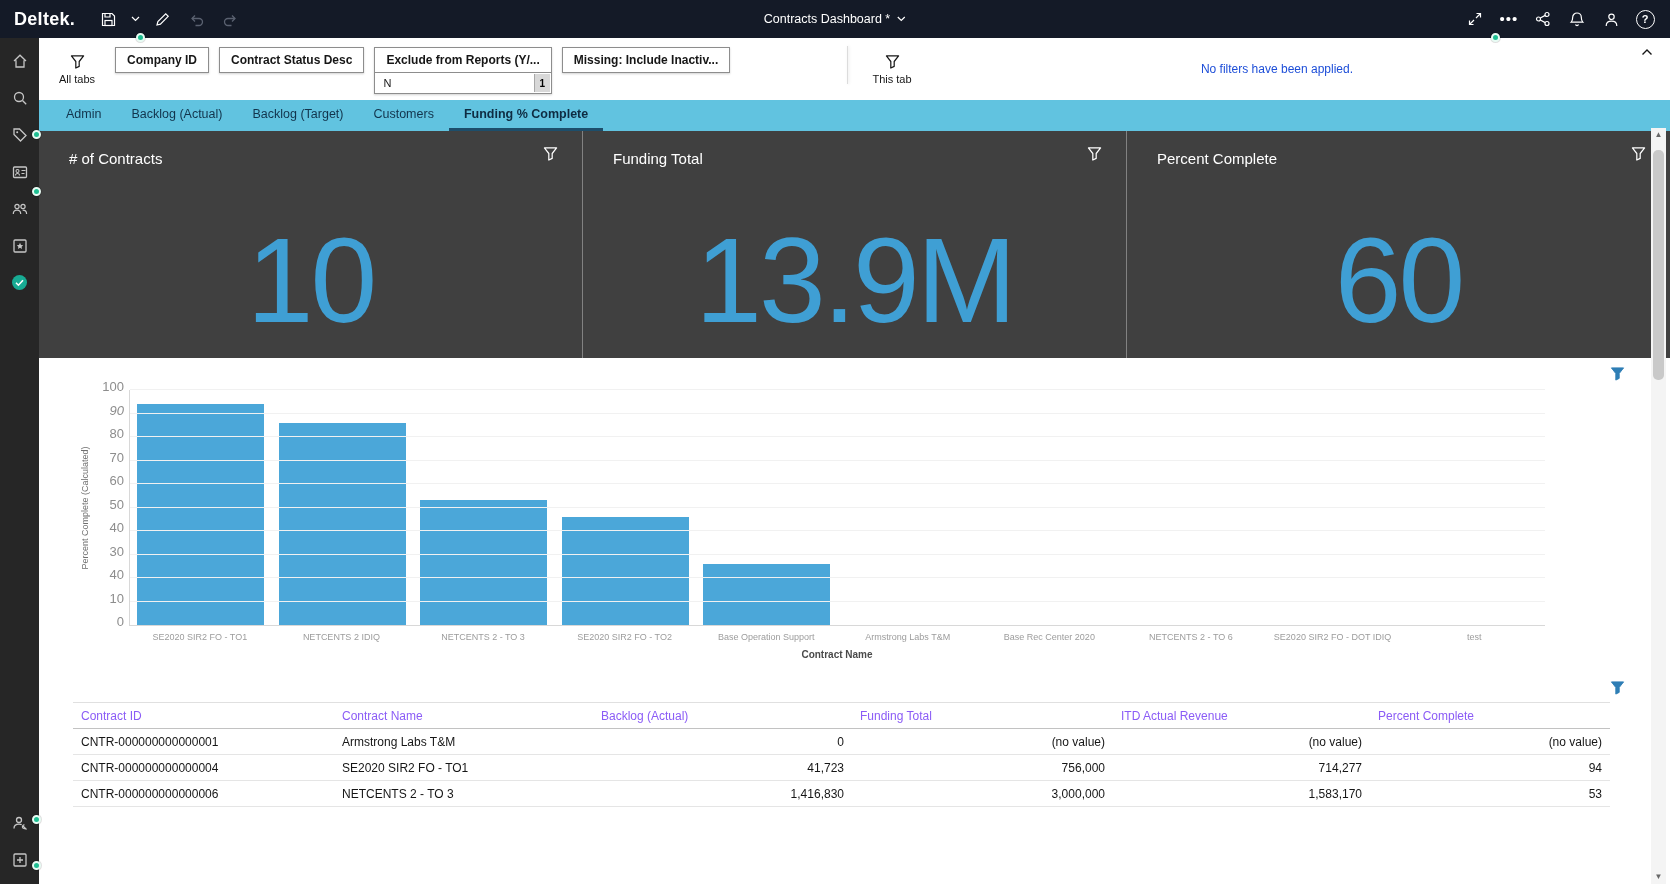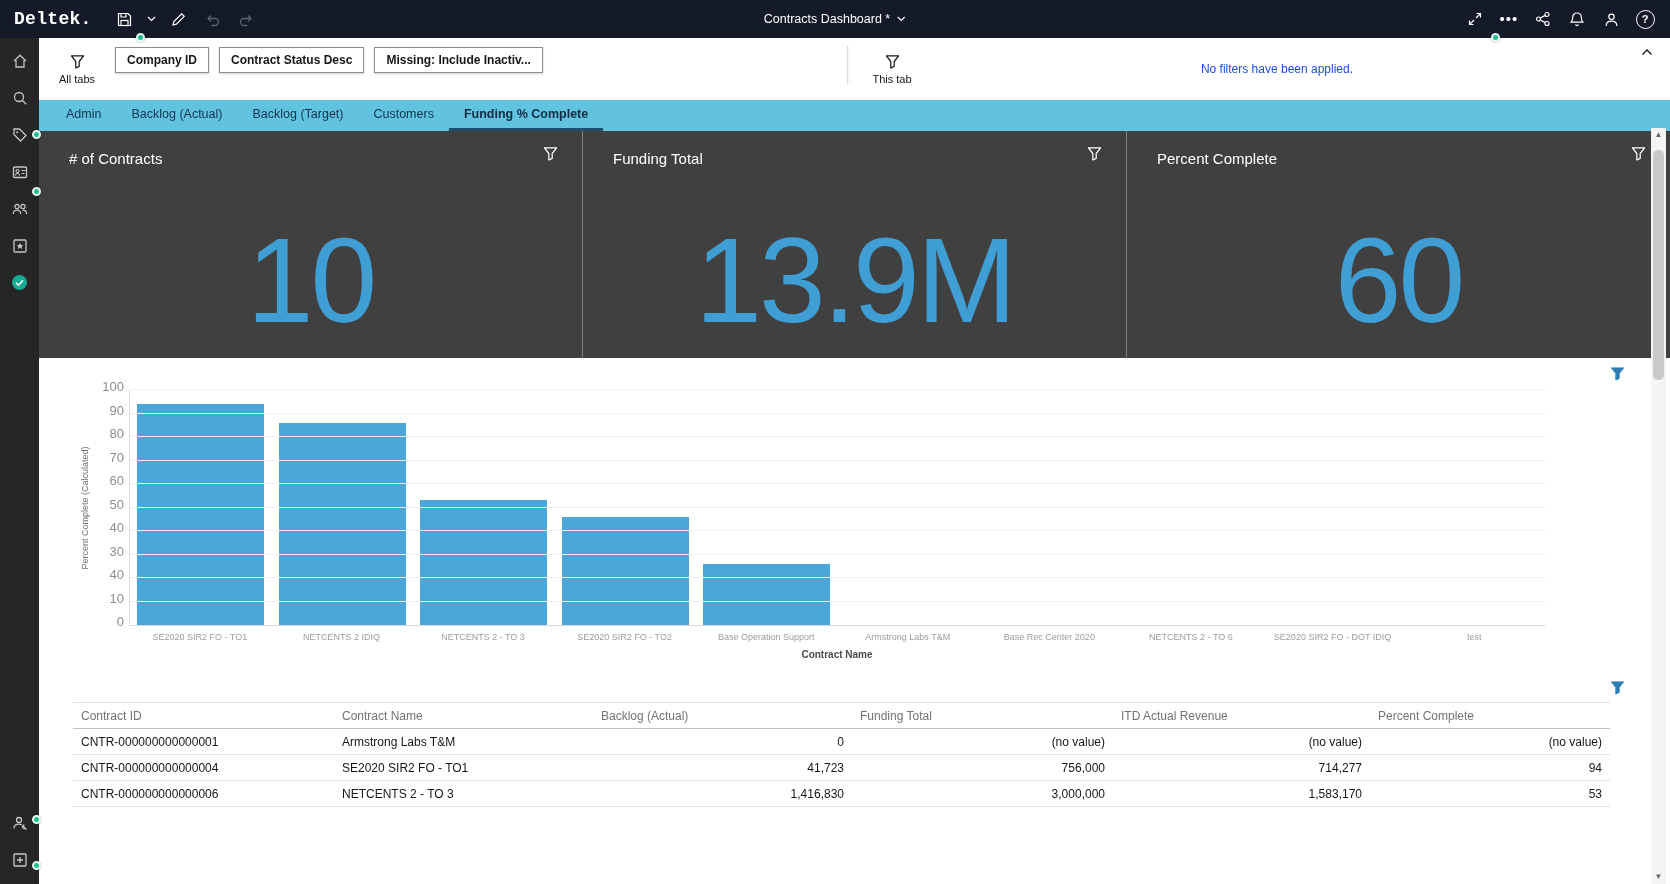--- a/index.html
+++ b/index.html
@@ -3,21 +3,21 @@
 <meta charset="utf-8">
 <style>
   * { margin:0; padding:0; box-sizing:border-box; }
   html,body { width:1670px; height:884px; overflow:hidden; background:#fff;
               font-family:"Liberation Sans", sans-serif; }
   #app { position:relative; width:1670px; height:884px; }
 
   
   .topbar { position:absolute; top:0; left:0; right:0; height:38px; background:#141a27;
             display:flex; align-items:center; color:#fff; z-index:30; }
-  .tb-left { display:flex; align-items:center; height:100%;font-family:Liberation Mono, monospace; }
+  .tb-left { display:flex; align-items:center; height:100%; }
   .logo { font-size:18px; font-weight:bold; letter-spacing:.3px; padding:0 16px 0 14px; }
   .tb-btn { width:34px; height:38px; display:flex; align-items:center; justify-content:center; cursor:pointer; }
   .tb-btn.narrow { width:20px; }
   .tb-center { position:absolute; left:50%; top:0; transform:translateX(-50%); height:38px;
                display:flex; align-items:center; gap:7px; font-size:12.5px; cursor:pointer; }
   .tb-right { margin-left:auto; display:flex; align-items:center; height:100%; padding-right:8px; }
   .dots3 { font-size:15px; letter-spacing:1px; line-height:10px; }
   .help-badge { width:19px; height:19px; border:1.6px solid #fff; border-radius:50%;
                 display:flex; align-items:center; justify-content:center; font-size:11px; font-weight:bold; }
 
@@ -76,21 +76,21 @@
   .bar { width:90%; }
   .x-labels { position:absolute; left:90px; right:125px; top:274px; display:flex; }
   .x-label { flex:1; text-align:center; font-size:9px; color:#9c9c9c; white-space:nowrap; overflow:hidden; }
   .x-axis-title { position:absolute; left:90px; right:125px; top:291px; text-align:center;
                   font-size:10px; font-weight:bold; color:#4a4a4a; }
 
   
   .tablesec { position:absolute; top:672px; left:39px; right:0; bottom:0; background:#fff; }
   .table-funnel { position:absolute; top:8px; right:45px; cursor:pointer; }
   .tablesec table { position:absolute; top:30px; left:34px; border-collapse:collapse; table-layout:fixed; }
-  .tablesec th { text-align:left; font-weight:normal; font-size:12px; color:#737373; height:26px;
+  .tablesec th { text-align:left; font-weight:normal; font-size:12px; color:#8b5cf6; height:26px;
                  padding:0 8px; border-top:1px solid #e0e0e0; border-bottom:1px solid #c2c2c2; }
   .tablesec td { font-size:12px; color:#161616; height:26px; padding:0 8px; border-bottom:1px solid #e5e5e5; }
   .tablesec .num { text-align:right; }
 
   
   .scrollbar { position:absolute; right:4px; top:128px; bottom:0; width:15px; background:#f4f4f4; z-index:35;
                display:flex; flex-direction:column; align-items:center; }
   .sb-arrow { font-size:8px; color:#676767; line-height:14px; height:14px; cursor:pointer; }
   .sb-track { position:relative; flex:1; width:100%; }
   .sb-thumb { position:absolute; top:8px; left:2px; width:11px; height:230px; background:#c9c9c9; border-radius:5px; cursor:pointer; }
@@ -287,20 +287,27 @@
       <span>
         <svg width="15" height="15" viewBox="0 0 16 16">
             <path d="M1.5 2 h13 L9.8 8 v5.2 L6.2 15 V8 Z" fill="none" stroke="#161616" stroke-width="1.3" stroke-linejoin="round"></path>
           </svg>
       </span>
       <span>All tabs</span>
     </div>
     <div id="chips">
         <div class="chip">Company ID</div>
         <div class="chip">Contract Status Desc</div>
+        <div class="chip-group">
+          <div class="chip-label">Exclude from Reports (Y/...</div>
+          <div class="chip-input-row">
+            <span class="chip-input-val">N</span>
+            <span class="chip-count">1</span>
+          </div>
+        </div>
         <div class="chip">Missing: Include Inactiv...</div>
       </div>
     <div class="vdivider"></div>
     <div class="funnel-block">
       <span>
         <svg width="15" height="15" viewBox="0 0 16 16">
             <path d="M1.5 2 h13 L9.8 8 v5.2 L6.2 15 V8 Z" fill="none" stroke="#161616" stroke-width="1.3" stroke-linejoin="round"></path>
           </svg>
       </span>
       <span>This tab</span>
@@ -404,21 +411,21 @@
         <span class="ytick" style="bottom: calc(40% - 4px);">40</span>
         <div class="gridline" style="bottom: 50%;"></div>
         <span class="ytick" style="bottom: calc(50% - 4px);">50</span>
         <div class="gridline" style="bottom: 60%;"></div>
         <span class="ytick" style="bottom: calc(60% - 4px);">60</span>
         <div class="gridline" style="bottom: 70%;"></div>
         <span class="ytick" style="bottom: calc(70% - 4px);">70</span>
         <div class="gridline" style="bottom: 80%;"></div>
         <span class="ytick" style="bottom: calc(80% - 4px);">80</span>
         <div class="gridline" style="bottom: 90%;"></div>
-        <span class="ytick" style="bottom: calc(90% - 4px);">90</span>
+        <span class="ytick" style="bottom: calc(90% - 4px); font-style: italic;">90</span>
         <div class="gridline" style="bottom: 100%;"></div>
         <span class="ytick" style="bottom: calc(100% - 4px);">100</span>
       </div>
     <div class="x-labels" id="xlabels">
         <span class="x-label">SE2020 SIR2 FO - TO1</span>
         <span class="x-label">NETCENTS 2 IDIQ</span>
         <span class="x-label">NETCENTS 2 - TO 3</span>
         <span class="x-label">SE2020 SIR2 FO - TO2</span>
         <span class="x-label">Base Operation Support</span>
         <span class="x-label">Armstrong Labs T&amp;M</span>

